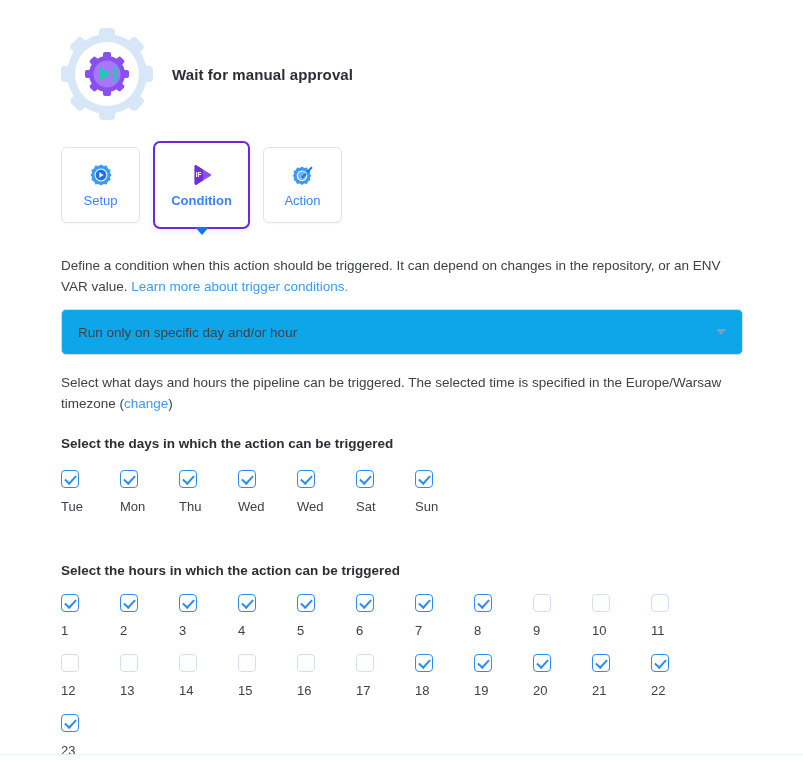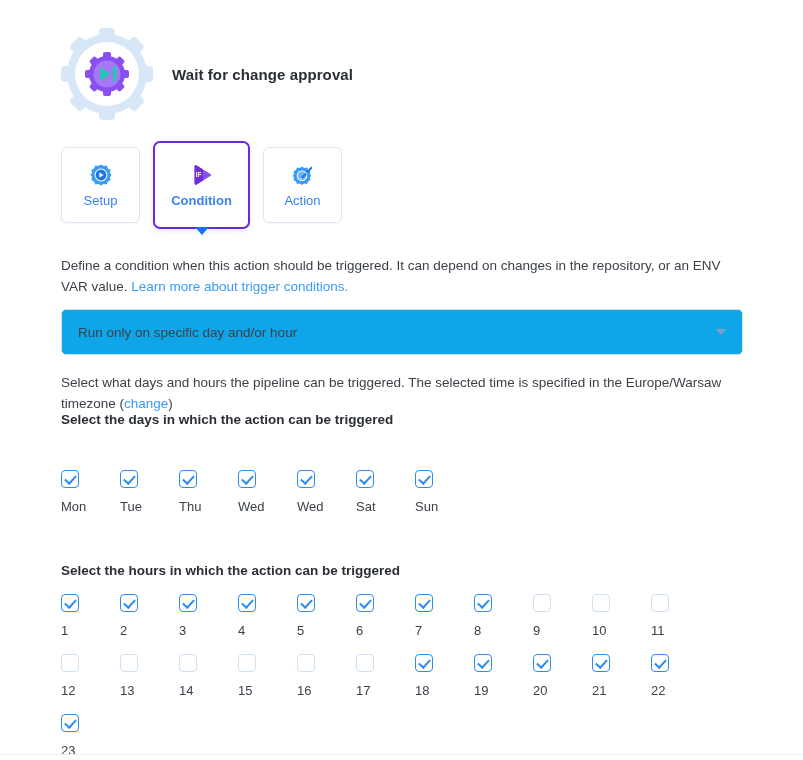--- a/index.html
+++ b/index.html
@@ -142,21 +142,21 @@
   }
 
   
   .group-title {
     position: absolute;
     left: 61px;
     font-size: 13.5px;
     font-weight: bold;
     color: #2b2f35;
   }
-  #days-title { top: 412px; }
+  #days-title { top: 436px; }
   #hours-title { top: 563px; }
 
   
   .cbgrid {
     position: absolute;
     left: 61px;
     display: flex;
     flex-wrap: wrap;
   }
   #days-grid { top: 470px; width: 690px; }
@@ -240,21 +240,21 @@
         <rect x="54.5" y="29.5" width="8" height="8" rx="2" transform="rotate(45 58.5 33.5)"></rect>
         <rect x="29.5" y="54.5" width="8" height="8" rx="2" transform="rotate(45 33.5 58.5)"></rect>
         <rect x="54.5" y="54.5" width="8" height="8" rx="2" transform="rotate(45 58.5 58.5)"></rect>
       </g>
       <circle cx="46" cy="46" r="13.5" fill="#a877f5"></circle>
 
       <path d="M39 39 L50 46 L39 53 Z" fill="#22c8b5"></path>
       <rect x="52" y="38.5" width="3.6" height="15" rx="0.8" fill="#22c8b5"></rect>
     </svg>
   </div>
-  <div class="header-title">Wait for change approval</div>
+  <div class="header-title">Wait for manual approval</div>
 </div>
 
 <div class="tabs">
 
   <div class="tab">
     <span class="tab-icon">
       <svg viewBox="0 0 24 24" width="24" height="24" aria-hidden="true">
         <path d="M12 1.4 L14.6 3.1 L17.7 2.6 L18.9 5.5 L21.6 7 L21 10 L22.6 12 L21 14 L21.6 17 L18.9 18.5 L17.7 21.4 L14.6 20.9 L12 22.6 L9.4 20.9 L6.3 21.4 L5.1 18.5 L2.4 17 L3 14 L1.4 12 L3 10 L2.4 7 L5.1 5.5 L6.3 2.6 L9.4 3.1 Z" fill="#3a9cf5"></path>
         <circle cx="12" cy="12" r="6.4" fill="#ffffff"></circle>
         <circle cx="12" cy="12" r="5.4" fill="#1a73e8"></circle>
@@ -297,25 +297,25 @@
   <span class="select-value">Run only on specific day and/or hour</span>
   <span class="select-caret"></span>
 </div>
 
 <div class="para" id="tzline"><span>Select what days and hours the pipeline can be triggered. The selected time is specified in the Europe/Warsaw timezone (</span><a class="link">change</a><span>)</span></div>
 
 <div class="group-title" id="days-title">Select the days in which the action can be triggered</div>
 <div class="cbgrid" id="days-grid">
     <div class="cbcell checked">
       <span class="cbox"></span>
+      <span class="cblabel">Tue</span>
+    </div>
+    <div class="cbcell checked">
+      <span class="cbox"></span>
       <span class="cblabel">Mon</span>
-    </div>
-    <div class="cbcell checked">
-      <span class="cbox"></span>
-      <span class="cblabel">Tue</span>
     </div>
     <div class="cbcell checked">
       <span class="cbox"></span>
       <span class="cblabel">Thu</span>
     </div>
     <div class="cbcell checked">
       <span class="cbox"></span>
       <span class="cblabel">Wed</span>
     </div>
     <div class="cbcell checked">

